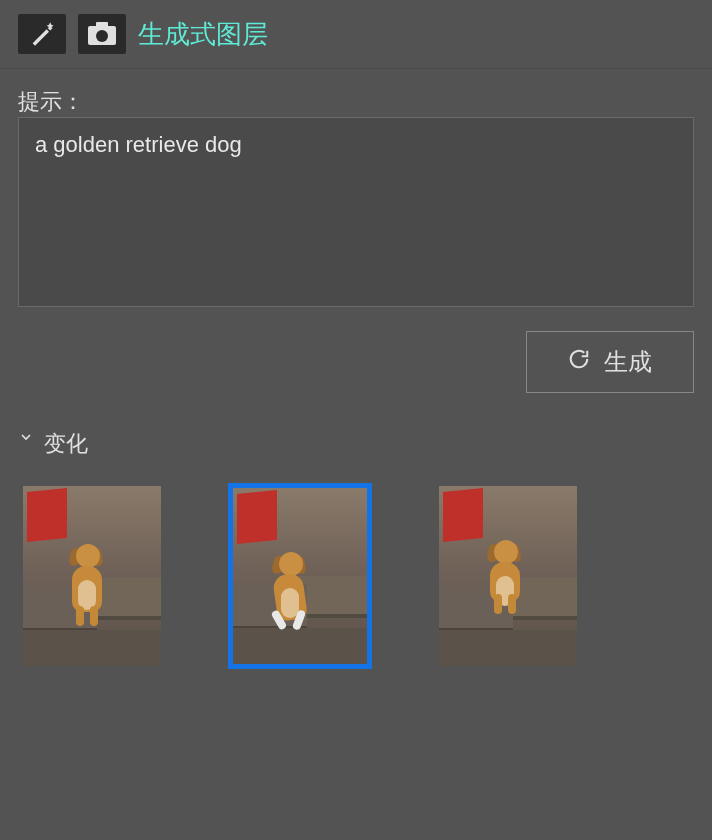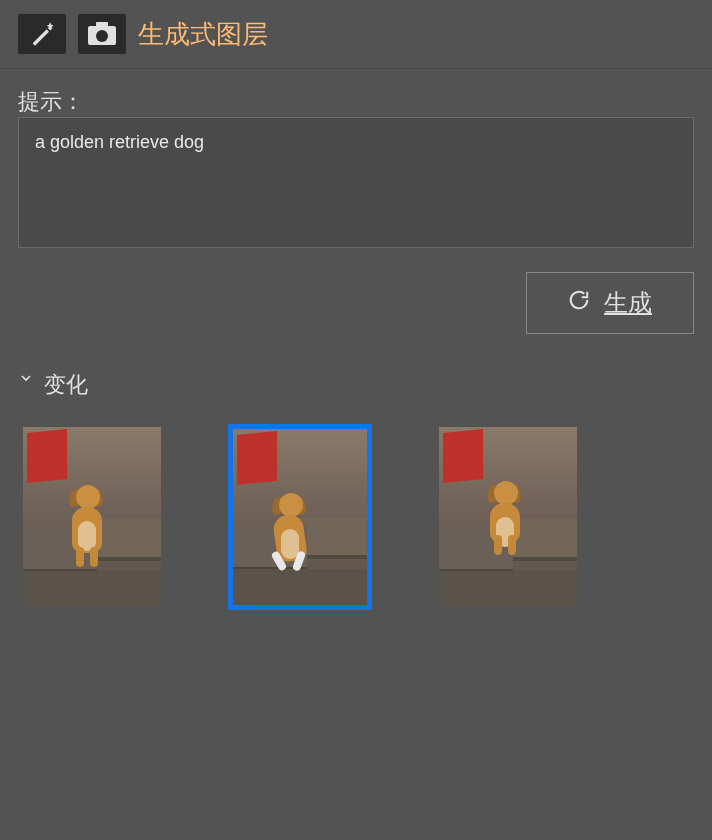--- a/index.html
+++ b/index.html
@@ -33,45 +33,44 @@
       height: 40px;
       background: #2a2a2a;
       display: flex;
       align-items: center;
       justify-content: center;
       border-radius: 2px;
     }
     .panel-title {
       font-size: 26px;
       font-weight: 400;
-      color: #fdba74;
+      color: #5eead4;
     }
     .content { padding: 18px; }
     .prompt-label {
       font-size: 22px;
       color: #e0e0e0;
       margin-bottom: 0;
     }
     .prompt-input {
       width: 100%;
-      height: 131px;
+      height: 190px;
       background: #4a4a4a;
       border: 1px solid #6a6a6a;
       color: #e8e8e8;
-      font-size: 18px;
+      font-size: 22px;
       padding: 14px 16px;
       resize: none;
       font-family: inherit;
       outline: none;
     }
     .button-row {
       display: flex;
       justify-content: flex-end;
       margin-top: 20px;
-      text-decoration: underline;
     }
     .generate-button {
       background: #535353;
       border: 1px solid #888;
       color: #e0e0e0;
       padding: 14px 28px;
       font-size: 24px;
       display: flex;
       align-items: center;
       gap: 14px;

